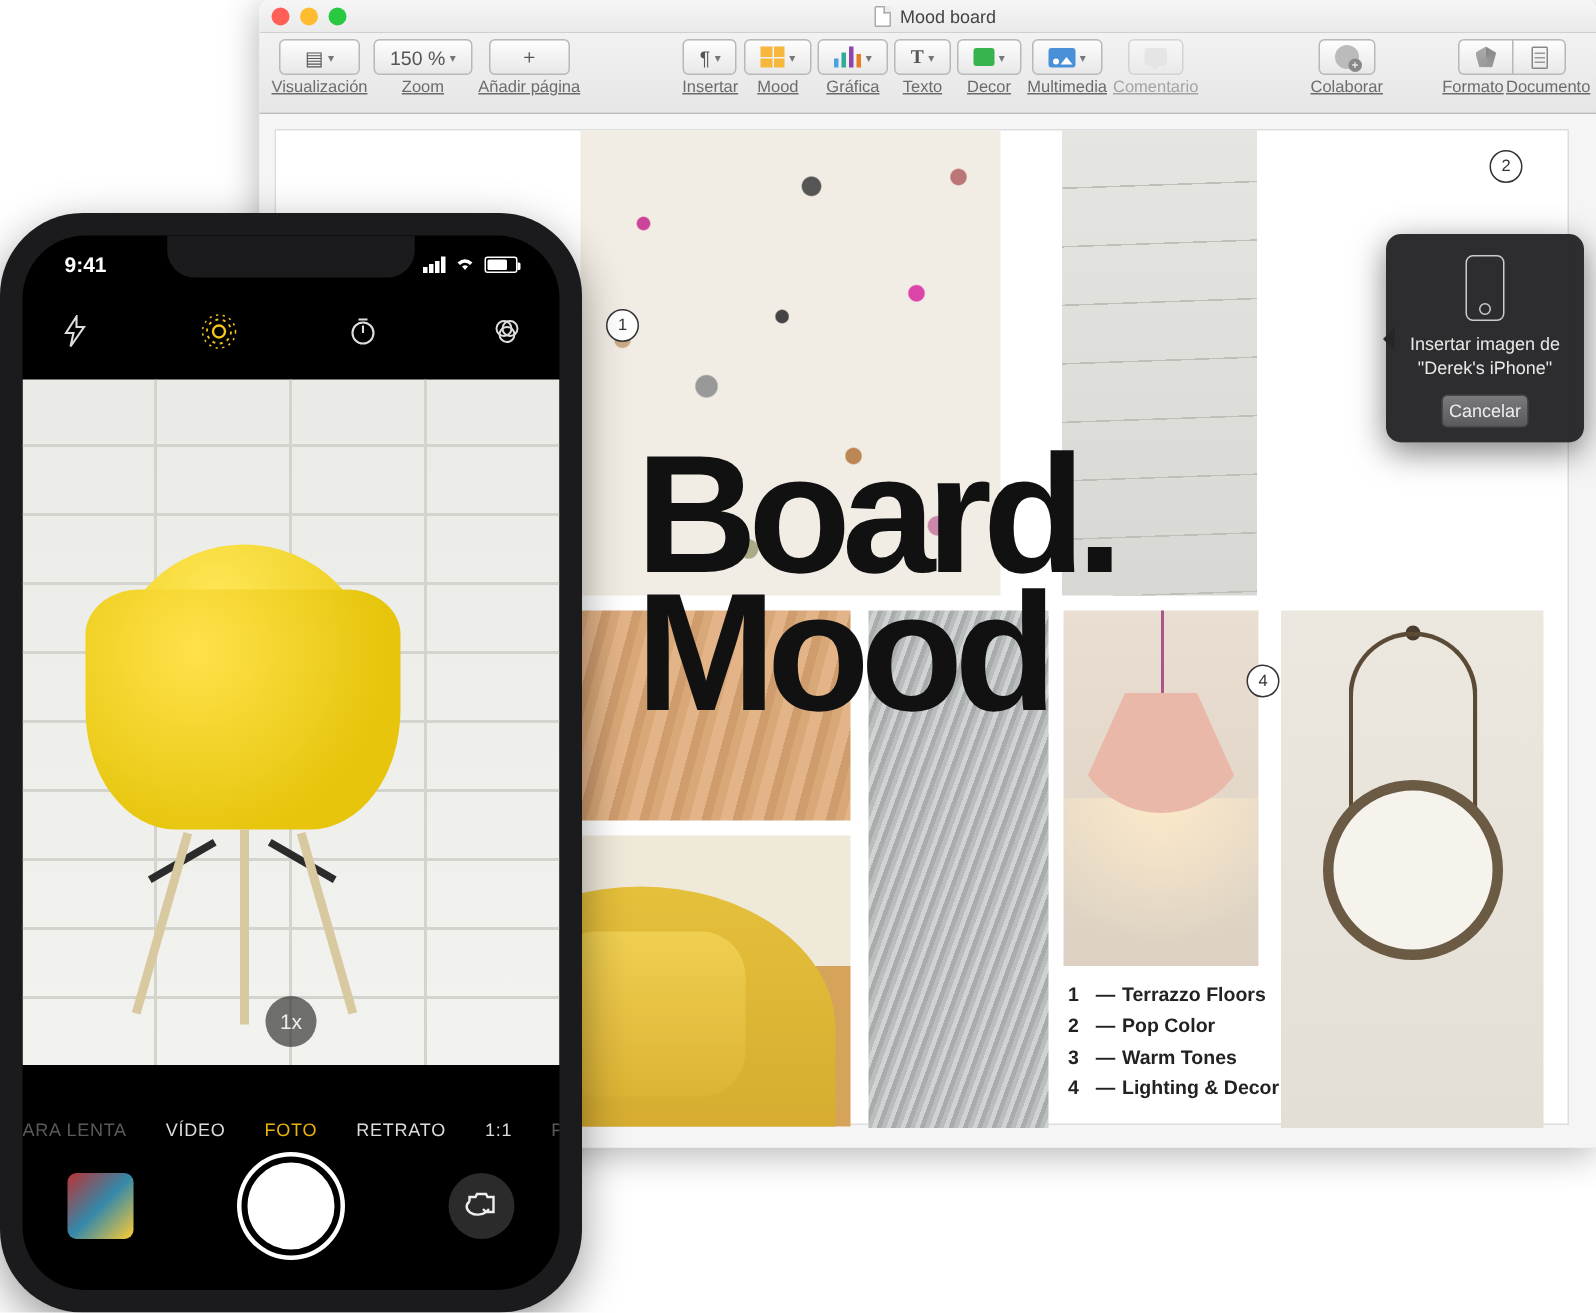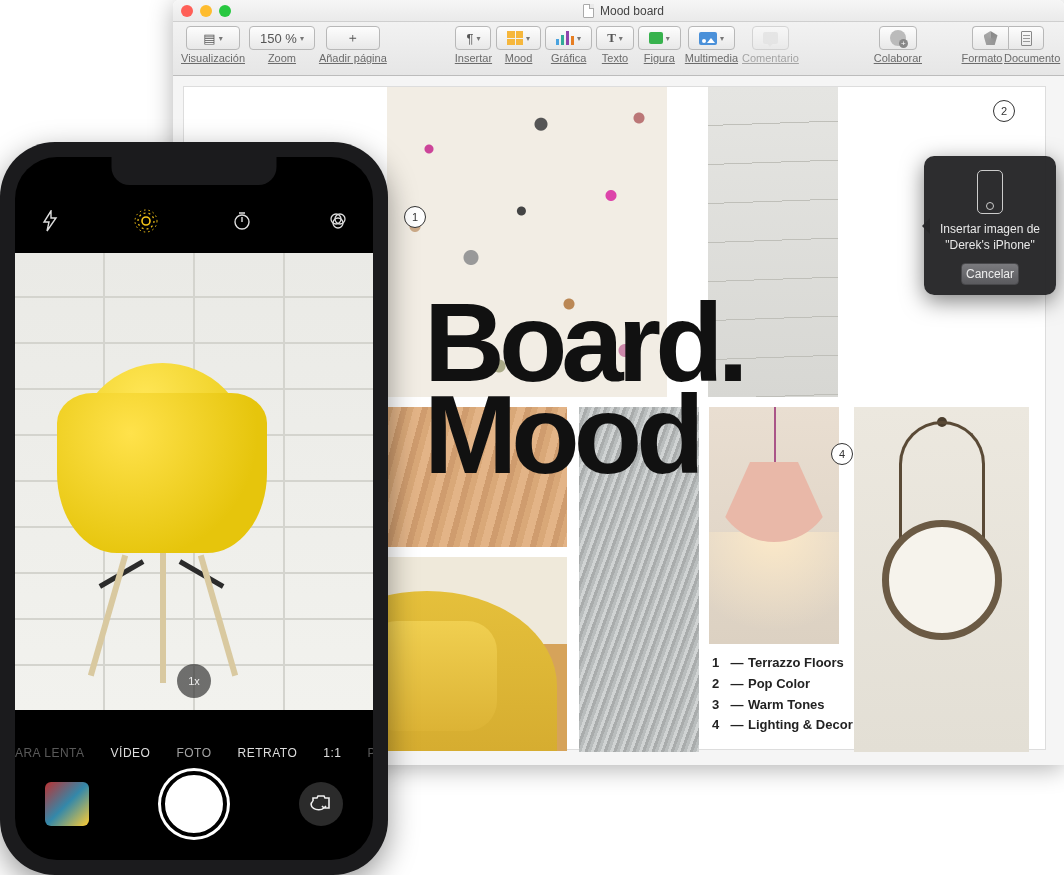--- a/index.html
+++ b/index.html
@@ -122,25 +122,25 @@
     filter:contrast(.95);}
   .chair-seat{position:absolute;left:42px;top:140px;width:210px;height:160px;border-radius:36px 36px 60px 60px / 30px 30px 80px 80px;background:radial-gradient(circle at 35% 25%,#ffe24b,#e6c50c 70%);}
   .chair-back{position:absolute;left:60px;top:110px;width:175px;height:120px;border-radius:90px 90px 20px 20px;background:radial-gradient(circle at 40% 30%,#ffe656,#e7c70e);}
   .chair-leg{position:absolute;width:6px;background:#d9c9a0;}
   .l1{left:90px;top:300px;height:125px;transform:rotate(16deg);}
   .l2{left:200px;top:300px;height:125px;transform:rotate(-16deg);}
   .l3{left:145px;top:300px;height:130px;}
   .chair-strut{position:absolute;width:5px;background:#2b2b2b;}
   .s1{left:104px;top:296px;height:50px;transform:rotate(60deg);}
   .s2{left:184px;top:296px;height:50px;transform:rotate(-60deg);}
-  .zoom-badge{position:absolute;left:50%;bottom:12px;transform:translateX(-50%);width:34px;height:34px;border-radius:50%;background:rgba(40,40,40,.65);display:flex;align-items:center;justify-content:center;font-size:11px;color:#eee;text-align:center;}
+  .zoom-badge{position:absolute;left:50%;bottom:12px;transform:translateX(-50%);width:34px;height:34px;border-radius:50%;background:rgba(40,40,40,.65);display:flex;align-items:center;justify-content:center;font-size:14px;color:#eee;text-align:center;}
 
   .cam-modes{position:absolute;bottom:100px;left:0;right:0;display:flex;justify-content:center;gap:26px;font-size:12px;font-weight:500;letter-spacing:.5px;white-space:nowrap;overflow:hidden;padding:0 8px;}
   .cam-modes span{color:#ddd;}
-  .cam-modes span.active{color:#a3a3a3;}
+  .cam-modes span.active{color:#eab308;}
   .cam-modes span.edge{opacity:.4;}
 
   .cam-bottom{position:absolute;bottom:16px;left:0;right:0;height:80px;display:flex;align-items:center;justify-content:space-between;padding:0 30px;}
   .thumb{width:44px;height:44px;border-radius:6px;background:linear-gradient(135deg,#b33,#38a,#fc3);}
   .shutter{width:66px;height:66px;border-radius:50%;background:#fff;border:4px solid #000;box-shadow:0 0 0 3px #fff;}
   .switch{width:44px;height:44px;border-radius:50%;background:#2b2b2b;display:flex;align-items:center;justify-content:center;}
   .switch svg{width:24px;height:24px;stroke:#eee;fill:none;stroke-width:1.6;}
 </style>
 </head>
 <body>
@@ -219,21 +219,21 @@
           <span class="ico-text">T</span>
           <span class="chev">▾</span>
         </div>
       <div class="tb-label">Texto</div>
     </div>
     <div class="tb-group">
       <div class="tb-btn">
           <span class="ico-shape"></span>
           <span class="chev">▾</span>
         </div>
-      <div class="tb-label">Figura</div>
+      <div class="tb-label">Decor</div>
     </div>
     <div class="tb-group">
       <div class="tb-btn">
           <span class="ico-media"></span>
           <span class="chev">▾</span>
         </div>
       <div class="tb-label">Multimedia</div>
     </div>
     <div class="tb-group">
       <div class="tb-btn" style="opacity:.5">
@@ -313,20 +313,37 @@
       </div>
       <div class="cancel">Cancelar</div>
     </div>
   </div>
 </div>
 
 <div class="iphone">
   <div class="screen">
     <div class="notch"></div>
 
+    <div class="statusbar">
+      <span>9:41</span>
+      <div class="status-right">
+        <span class="sig">
+            <span></span>
+            <span></span>
+            <span></span>
+            <span></span>
+          </span>
+        <span>
+          <svg width="16" height="12" viewBox="0 0 16 12">
+              <path d="M8 11 L6 8.6 Q8 7 10 8.6 Z M3 6 Q8 1.5 13 6 L11.3 7.6 Q8 4.8 4.7 7.6 Z" fill="#fff"></path>
+            </svg>
+        </span>
+        <span class="batt"></span>
+      </div>
+    </div>
 
     <div class="cam-top">
       <div class="cam-ico">
         <svg width="18" height="22" viewBox="0 0 18 22">
             <path d="M10 1 L3 12 H8 L6 21 L15 8 H10 Z" fill="none" stroke="#ddd" stroke-width="1.4"></path>
           </svg>
       </div>
       <div class="cam-ico live">
         <svg width="24" height="24" viewBox="0 0 24 24">
             <circle cx="12" cy="12" r="4" fill="none" stroke="#f5c518" stroke-width="1.6"></circle>

